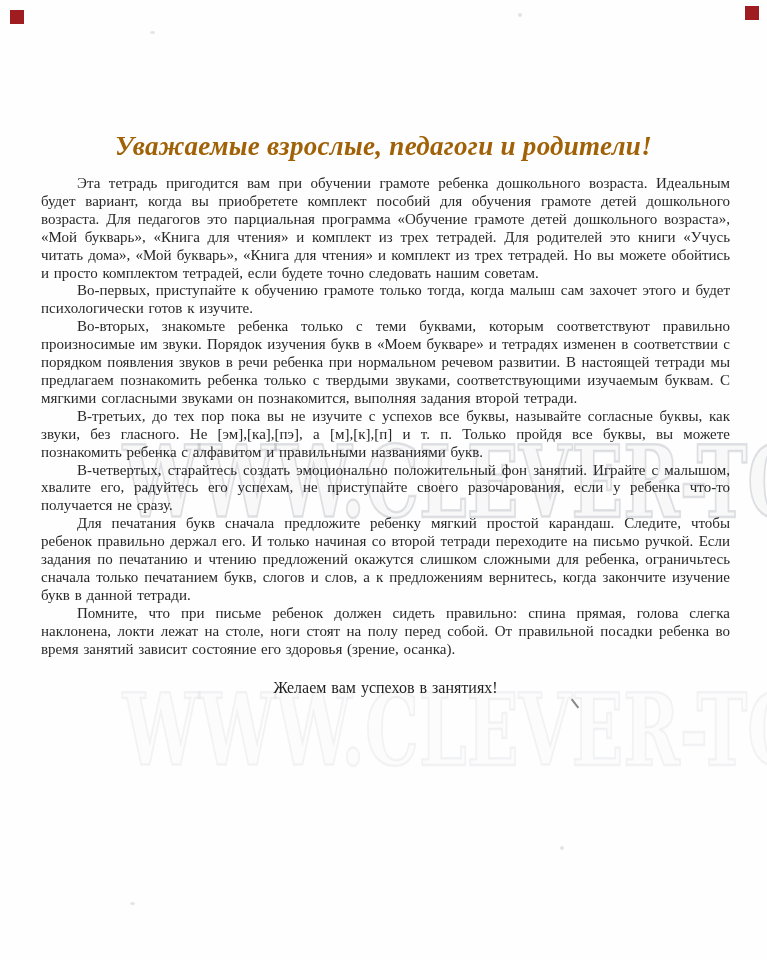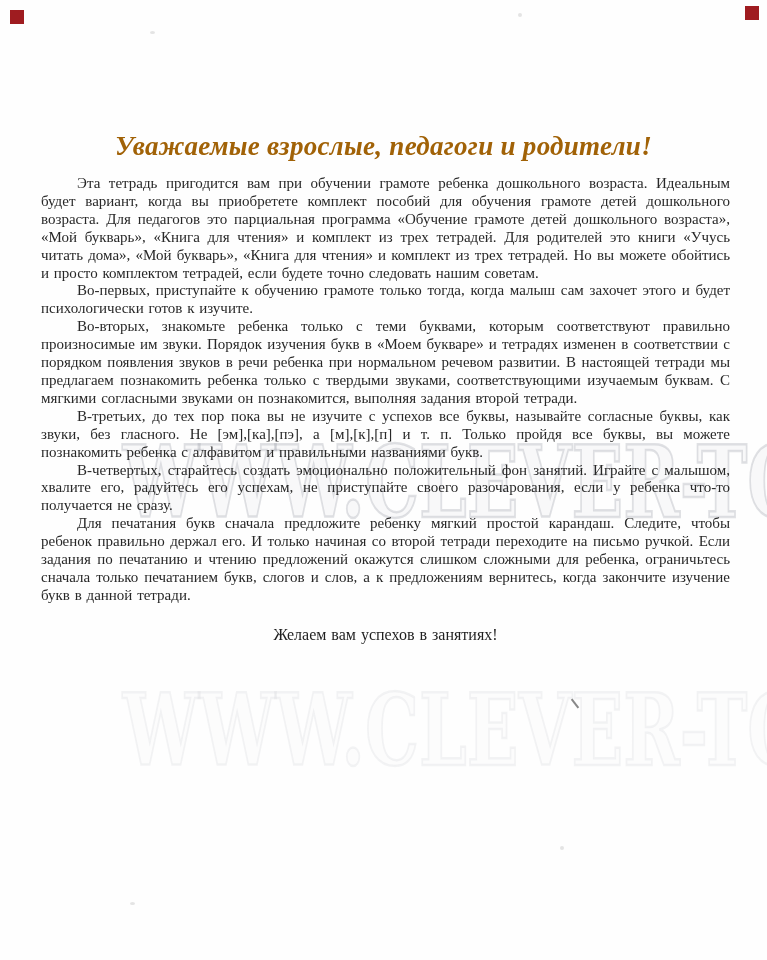--- a/index.html
+++ b/index.html
@@ -107,18 +107,19 @@
 
   <h1 class="heading" style="color: #a16207; font-style: italic;">Уважаемые взрослые, педагоги и родители!</h1>
 
   <div class="text-column">
     <p>Эта тетрадь пригодится вам при обучении грамоте ребенка дошкольного возраста. Идеальным будет вариант, когда вы приобретете комплект пособий для обучения грамоте детей дошкольного возраста. Для педагогов это парциальная программа «Обучение грамоте детей дошкольного возраста», «Мой букварь», «Книга для чтения» и комплект из трех тетрадей. Для родителей это книги «Учусь читать дома», «Мой букварь», «Книга для чтения» и комплект из трех тетрадей. Но вы можете обойтись и просто комплектом тетрадей, если будете точно следовать нашим советам.</p>
     <p>Во-первых, приступайте к обучению грамоте только тогда, когда малыш сам захочет этого и будет психологически готов к изучите.</p>
     <p>Во-вторых, знакомьте ребенка только с теми буквами, которым соответствуют правильно произносимые им звуки. Порядок изучения букв в «Моем букваре» и тетрадях изменен в соответствии с порядком появления звуков в речи ребенка при нормальном речевом развитии. В настоящей тетради мы предлагаем познакомить ребенка только с твердыми звуками, соответствующими изучаемым буквам. С мягкими согласными звуками он познакомится, выполняя задания второй тетради.</p>
     <p>В-третьих, до тех пор пока вы не изучите с успехов все буквы, называйте согласные буквы, как звуки, без гласного. Не [эм],[ка],[пэ], а [м],[к],[п] и т. п. Только пройдя все буквы, вы можете познакомить ребенка с алфавитом и правильными названиями букв.</p>
     <p>В-четвертых, старайтесь создать эмоционально положительный фон занятий. Играйте с малышом, хвалите его, радуйтесь его успехам, не приступайте своего разочарования, если у ребенка что-то получается не сразу.</p>
     <p>Для печатания букв сначала предложите ребенку мягкий простой карандаш. Следите, чтобы ребенок правильно держал его. И только начиная со второй тетради переходите на письмо ручкой. Если задания по печатанию и чтению предложений окажутся слишком сложными для ребенка, ограничьтесь сначала только печатанием букв, слогов и слов, а к предложениям вернитесь, когда закончите изучение букв в данной тетради.</p>
+    <p>Помните, что при письме ребенок должен сидеть правильно: спина прямая, голова слегка наклонена, локти лежат на столе, ноги стоят на полу перед собой. От правильной посадки ребенка во время занятий зависит состояние его здоровья (зрение, осанка).</p>
     <p class="closing">Желаем вам успехов в занятиях!</p>
   </div>
 
   <div class="artifact-tick"></div>
 
 </div>
 
 </body></html>

